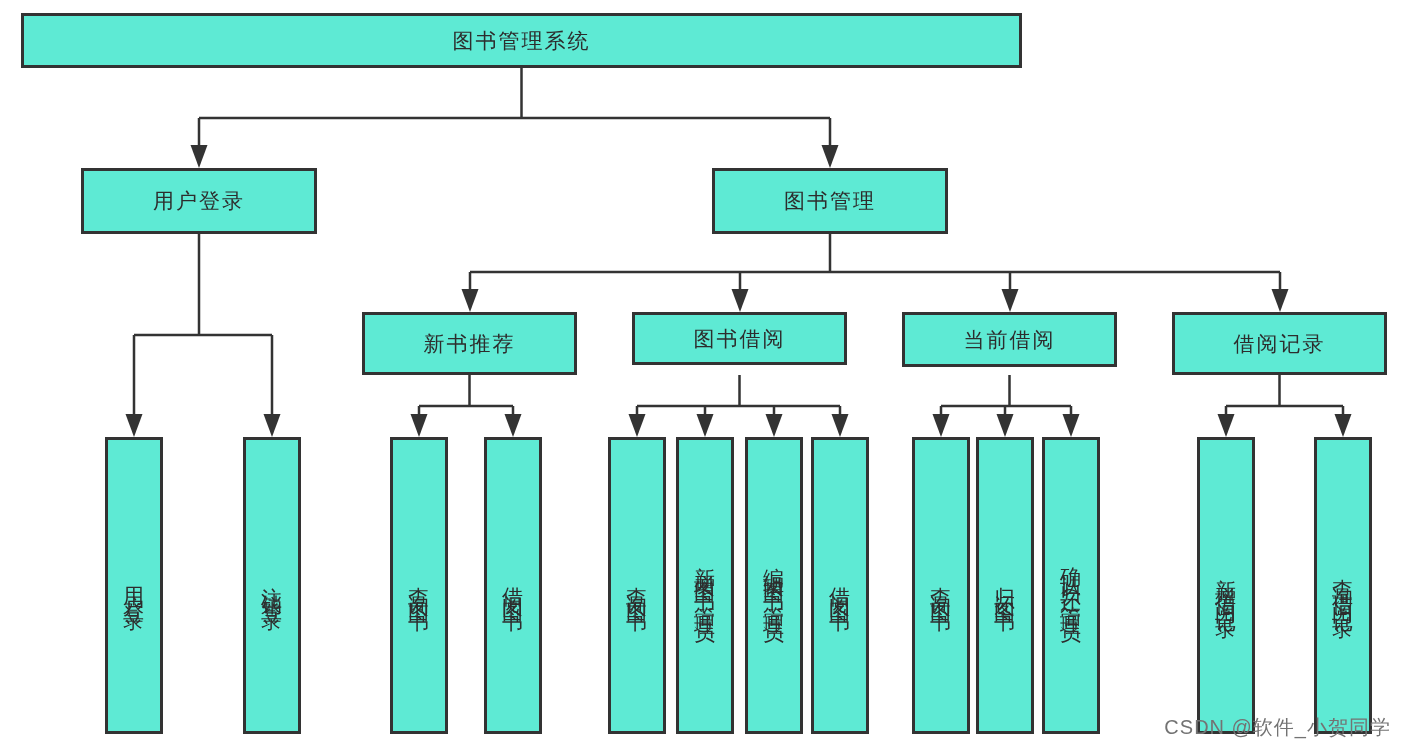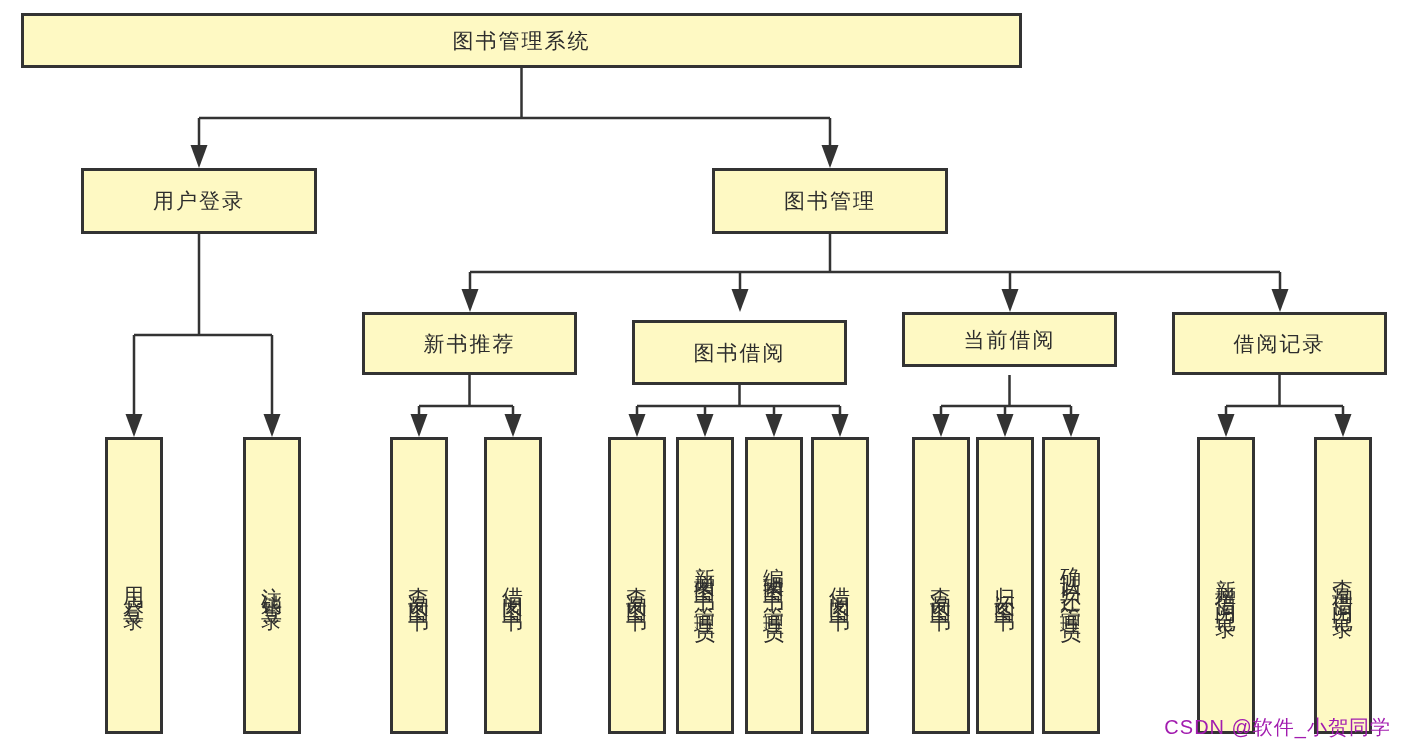--- a/index.html
+++ b/index.html
@@ -2,30 +2,30 @@
 <html><head>
 <meta charset="utf-8">
 <style>
   html,body{margin:0;padding:0;background:#ffffff;}
   .canvas{
     position:relative;width:1405px;height:747px;background:#ffffff;overflow:hidden;
     font-family:"Liberation Sans","DejaVu Sans",sans-serif;color:#2d2d2d;
   }
   .connectors{position:absolute;left:0;top:0;width:1405px;height:747px;}
   .node{
-    position:absolute;background:#fef9c3;border:3px solid #333333;
+    position:absolute;background:#5eead4;border:3px solid #333333;
     display:flex;align-items:center;justify-content:center;box-sizing:border-box;
   }
   .hbox span{font-size:21px;letter-spacing:2px;white-space:nowrap;}
   .vbox span{
     writing-mode:vertical-rl;text-orientation:mixed;
     font-size:21px;letter-spacing:8px;line-height:1;white-space:nowrap;
   }
   .watermark{
-    position:absolute;right:14px;bottom:6px;font-size:20px;color:#a21caf;
+    position:absolute;right:14px;bottom:6px;font-size:20px;color:#737373;
     letter-spacing:1px;white-space:nowrap;z-index:5;
   }
 </style>
 </head>
 <body>
 
 <div class="canvas">
 
   <svg class="connectors" width="1405" height="747" viewBox="0 0 1405 747">
     <path fill="none" stroke="#333333" stroke-width="2.5" d="
@@ -66,21 +66,21 @@
   <div class="node hbox" style="left:81px;top:168px;width:236px;height:66px">
     <span>用户登录</span>
   </div>
   <div class="node hbox" style="left:362px;top:312px;width:215px;height:63px">
     <span>新书推荐</span>
   </div>
 
   <div class="node hbox" style="left:712px;top:168px;width:236px;height:66px">
     <span>图书管理</span>
   </div>
-  <div class="node hbox" style="left:632px;top:320px;width:215px;height:65px">
+  <div class="node hbox" style="left:632px;top:312px;width:215px;height:53px">
     <span>图书借阅</span>
   </div>
   <div class="node hbox" style="left:902px;top:312px;width:215px;height:55px">
     <span>当前借阅</span>
   </div>
   <div class="node hbox" style="left:1172px;top:312px;width:215px;height:63px">
     <span>借阅记录</span>
   </div>
 
   <div class="node vbox" style="left:105px;top:437px;width:58px;height:297px">

